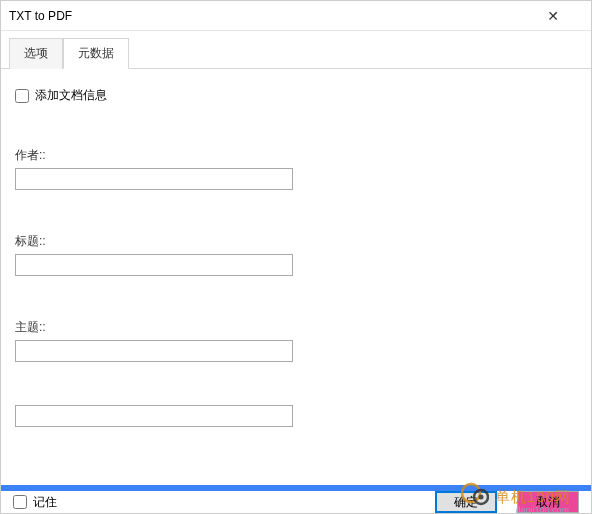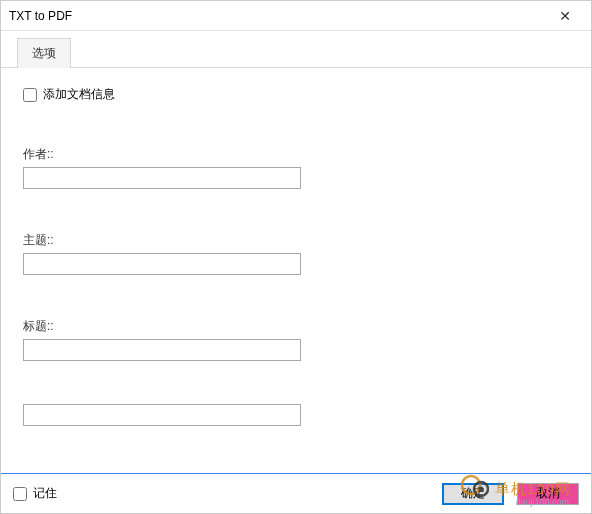--- a/index.html
+++ b/index.html
@@ -16,21 +16,21 @@
       height: 514px;
       border: 1px solid #cccccc;
       background: #fff;
       display: flex;
       flex-direction: column;
     }
     .titlebar {
       height: 30px;
       display: flex;
       align-items: center;
-      padding: 0 4px 0 8px;
+      padding: 0 16px 0 8px;
       border-bottom: 1px solid #e5e5e5;
       font-size: 12px;
       color: #000;
     }
     .titlebar .title { flex: 1; }
     .titlebar .close {
       width: 44px;
       height: 30px;
       display: flex;
       align-items: center;
@@ -48,35 +48,34 @@
     .tab {
       padding: 6px 14px;
       font-size: 12px;
       color: #333;
       border: 1px solid transparent;
       border-bottom: none;
       cursor: pointer;
       position: relative;
       top: 1px;
       background: #fff;
-      margin-left: 8px;
     }
     .tab.inactive {
       border: 1px solid #d6d6d6;
       border-bottom: none;
       background: #f5f5f5;
     }
     .tab.active {
       border: 1px solid #d6d6d6;
       border-bottom: 1px solid #fff;
       background: #fff;
     }
     .content {
       flex: 1;
-      padding: 18px 22px;
+      padding: 18px 14px;
       position: relative;
     }
     .checkbox-row {
       display: flex;
       align-items: center;
       margin-bottom: 18px;
     }
     .checkbox-row input[type="checkbox"] {
       width: 14px;
       height: 14px;
@@ -94,39 +93,39 @@
     }
     .field input[type="text"] {
       width: 278px;
       height: 22px;
       border: 1px solid #a9a9a9;
       padding: 0 4px;
       font-size: 12px;
       font-family: inherit;
     }
     .footer {
-      height: 40px;
-      border-top: 1px solid #3b82f6;
+      height: 28px;
+      border-top: 6px solid #3b82f6;
       display: flex;
       align-items: center;
       padding: 0 12px;
     }
     .footer .left {
       flex: 1;
       display: flex;
       align-items: center;
     }
     .footer .left input[type="checkbox"] {
       width: 14px;
       height: 14px;
       margin-right: 6px;
     }
     .footer .buttons {
       display: flex;
-      gap: 13px;
+      gap: 20px;
       position: relative;
     }
     .footer button {
       width: 62px;
       height: 22px;
       font-size: 12px;
       font-family: inherit;
       border: 1px solid #adadad;
       background: #ec4899;
       cursor: pointer;
@@ -168,40 +167,43 @@
     <span class="title">TXT to PDF</span>
     <div class="close">
       <span>✕</span>
     </div>
   </div>
 
   <div class="tabs">
     <div class="tab inactive">
       <span>选项</span>
     </div>
+    <div class="tab active">
+      <span>元数据</span>
+    </div>
   </div>
 
   <div class="content">
     <div class="checkbox-row">
       <input type="checkbox" style="">
       <span>添加文档信息</span>
     </div>
 
     <div class="field">
       <label>作者::</label>
       <input type="text" value="" style="">
     </div>
 
     <div class="field">
+      <label>标题::</label>
+      <input type="text" value="" style="">
+    </div>
+
+    <div class="field">
       <label>主题::</label>
-      <input type="text" value="" style="">
-    </div>
-
-    <div class="field">
-      <label>标题::</label>
       <input type="text" value="" style="">
     </div>
 
     <div class="field">
       <input type="text" value="" style="">
     </div>
   </div>
 
   <div class="footer">
     <div class="left">

